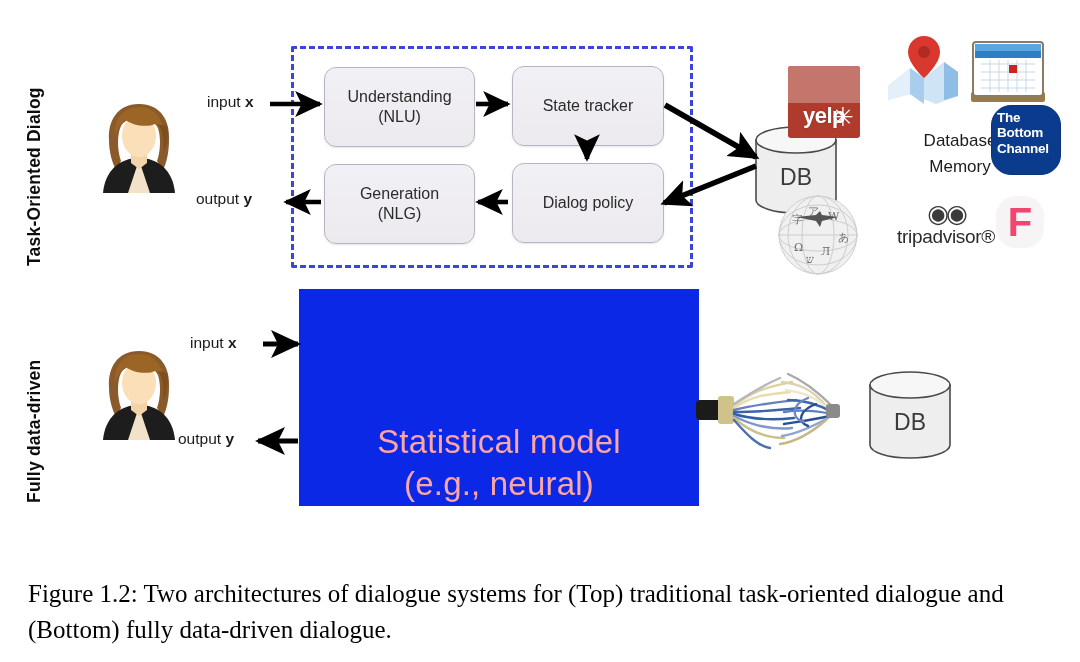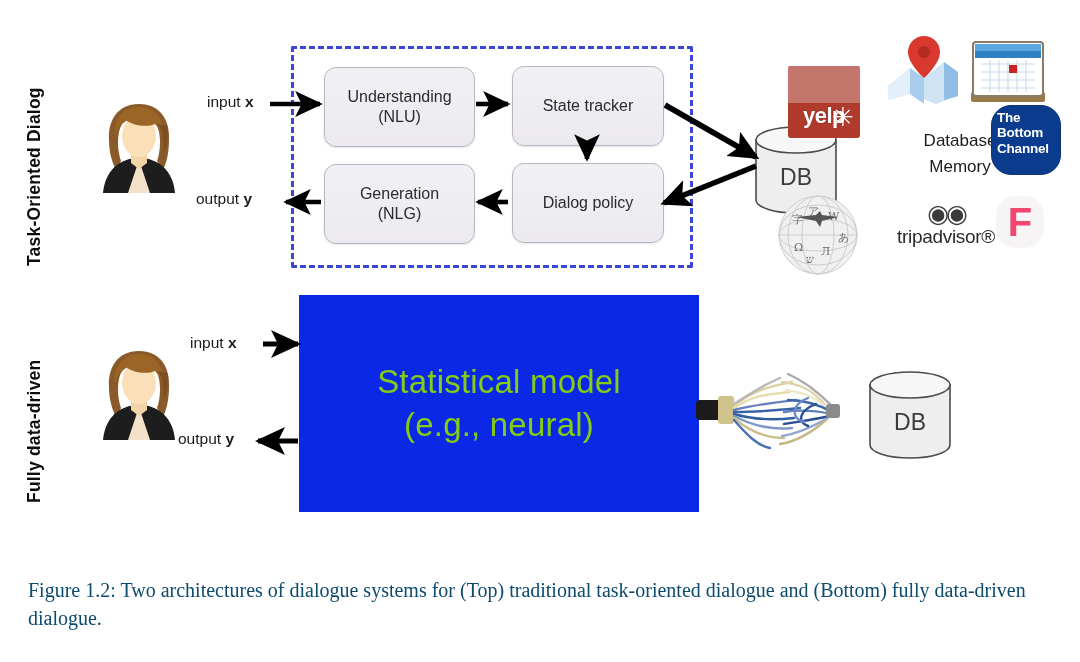--- a/index.html
+++ b/index.html
@@ -42,26 +42,25 @@
     box-shadow:0 1px 2px rgba(0,0,0,.10);
     display:flex;align-items:center;justify-content:center;
     text-align:center;
     font-size:16px;line-height:1.22;color:#2b2b2b;
     font-family:"Liberation Sans",sans-serif;
   }
 
   
   .bluebox{
     position:absolute;background:#0a28e6;
-    display:flex;align-items:center;justify-content:center;
-    text-align:center;color:#84cc16;
+    display:flex;align-items:flex-end;justify-content:center;
+    text-align:center;color:#fca5a5;
     font-size:33px;line-height:1.28;letter-spacing:.2px;
     font-family:"Liberation Sans",sans-serif;
     box-shadow:0 0 0 1px #0a28e6;
-    margin-top:6px;
   }
 
   
   svg.arrows{position:absolute;left:0;top:0;width:1080px;height:662px;
              pointer-events:none;}
 
   
   .dbwrap{position:absolute;}
   .dbwrap .dblabel{
     position:absolute;width:100%;text-align:center;
@@ -102,22 +101,22 @@
                font-family:"Liberation Sans",sans-serif;}
 
   .tripad{position:absolute;text-align:center;}
   .tripad .owl{font-size:25px;line-height:1;color:#3b3b3b;letter-spacing:-3px;}
   .tripad .taname{font-size:19px;color:#2b2b2b;letter-spacing:-.3px;
                   font-family:"Liberation Sans",sans-serif;}
 
   
   .caption{
     position:absolute;left:28px;top:576px;width:1024px;
-    font-family:"Liberation Serif",serif;font-size:20px;line-height:1.42;
-    color:#0c4a6e;text-align:left;
+    font-family:"Liberation Serif",serif;font-size:25px;line-height:1.42;
+    color:#000000;text-align:left;
   }
 
   
   .person{position:absolute;}
 </style>
 </head>
 <body>
 
 <div class="rowlabel" style="left:24px;top:36px;height:230px;">Task-Oriented Dialog</div>
 

